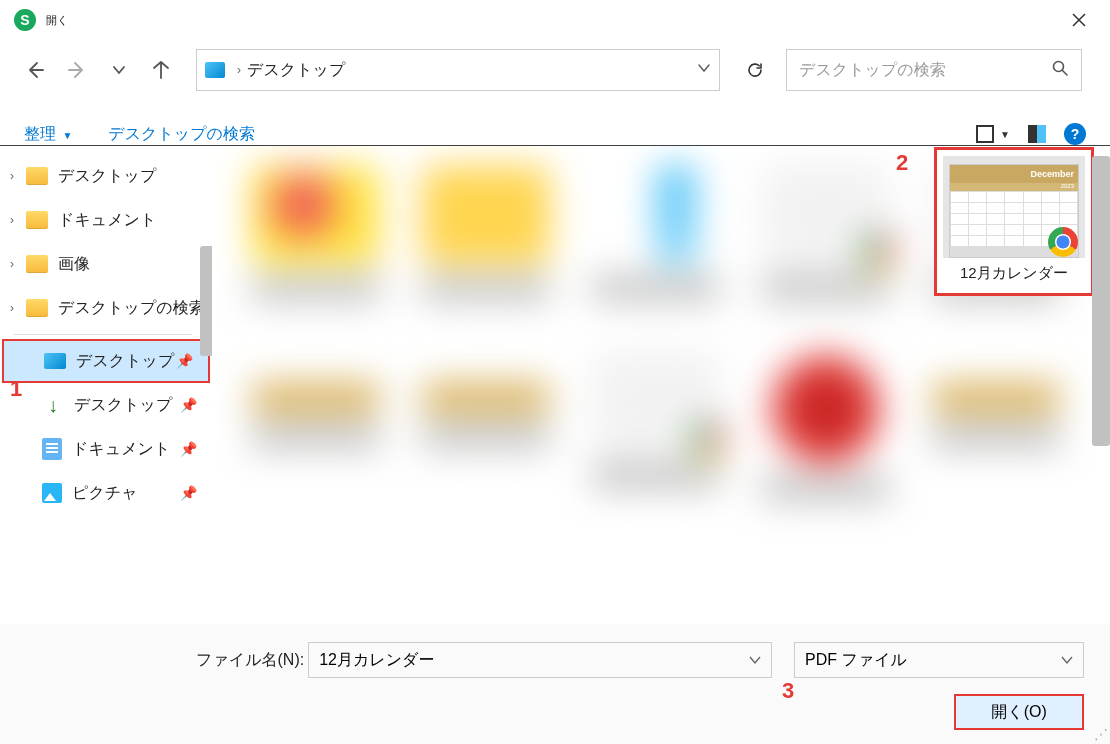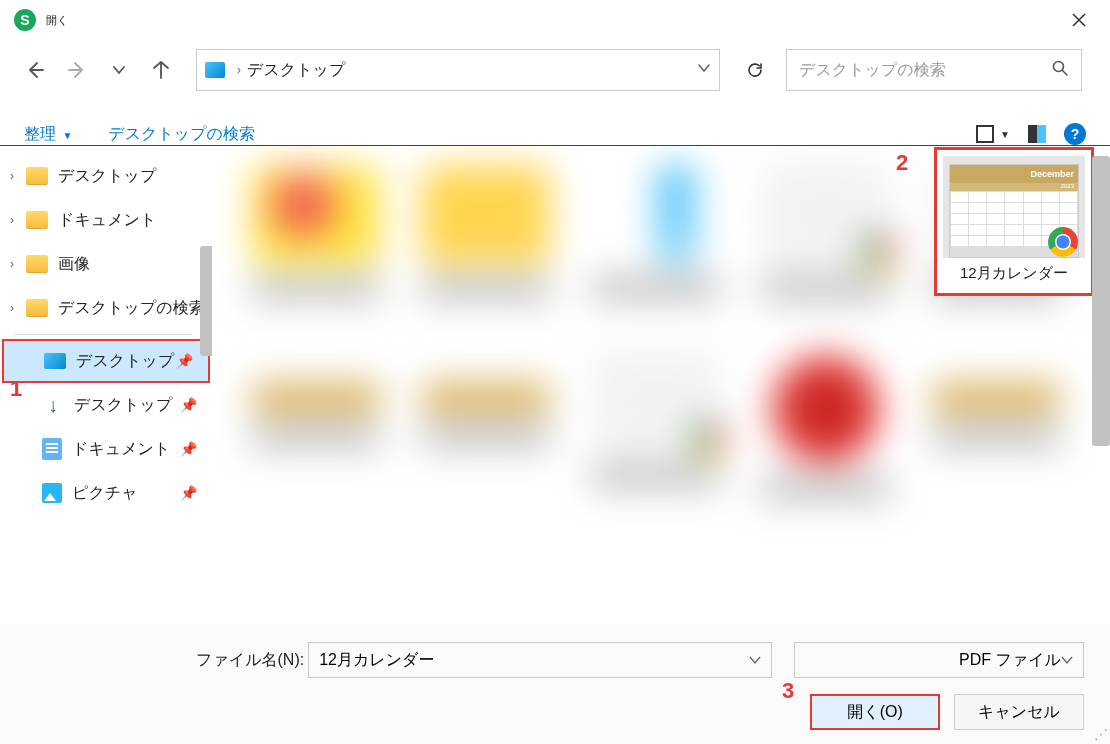--- a/index.html
+++ b/index.html
@@ -81,21 +81,21 @@
 .cal-chrome::after { content: ""; position: absolute; inset: 7px; background: radial-gradient(circle, #4285f4 0%, #4285f4 55%, #fff 60%, #fff 100%); border-radius: 50%; }
 .selected-file .label { text-align: center; font-size: 15px; padding: 6px 0 4px; color: #222; }
 
 .content-scroll { position: absolute; right: 0; top: 10px; width: 18px; height: 290px; background: #c1c1c1; border-radius: 3px; }
 
 
 .bottom { position: absolute; left: 0; right: 0; bottom: 0; padding: 18px 26px 14px; background: #fafafa; }
 .filerow { display: flex; align-items: center; gap: 4px; }
 .filerow label { font-size: 16px; color: #222; }
 .filename-input { flex: 1; height: 36px; border: 1px solid #ccc; padding: 0 10px; font-size: 16px; display: flex; align-items: center; justify-content: space-between; }
-.filetype-select { width: 290px; height: 36px; border: 1px solid #ccc; padding: 0 10px; font-size: 16px; display: flex; align-items: center; justify-content: flex-end; margin-left: 18px; }
+.filetype-select { width: 290px; height: 36px; border: 1px solid #ccc; padding: 0 10px; font-size: 16px; display: flex; align-items: center; justify-content: space-between; margin-left: 18px; }
 .btnrow { display: flex; justify-content: flex-end; gap: 14px; margin-top: 16px; }
 .btn { min-width: 130px; height: 36px; border: 1px solid #ccc; background: #f5f5f5; font-size: 16px; cursor: pointer; display: flex; align-items: center; justify-content: center; text-align: right; }
 .btn.open { background: #e1f0ff; border: 2px solid #e53935; }
 
 
 .callout { position: absolute; color: #e53935; font-weight: bold; font-size: 22px; font-family: Arial, sans-serif; }
 .c1 { left: 10px; top: 376px; }
 .c2 { left: 896px; top: 150px; }
 .c3 { left: 782px; top: 678px; }
 
@@ -335,21 +335,20 @@
     </div>
     <div class="filetype-select">
       <span>PDF ファイル</span>
       <svg width="12" height="12" viewBox="0 0 12 12">
           <path d="M1 3 L6 9 L11 3" stroke="#666" stroke-width="1.4" fill="none"></path>
         </svg>
     </div>
   </div>
   <div class="btnrow">
     <button class="btn open">開く(O)</button>
-    <button class="btn">キャンセル</button>
   </div>
 </div>
 
 <div class="callout c1">1</div>
 <div class="callout c2">2</div>
 <div class="callout c3">3</div>
 
 <div class="resize-grip">⋰</div>
 
 </body></html>

